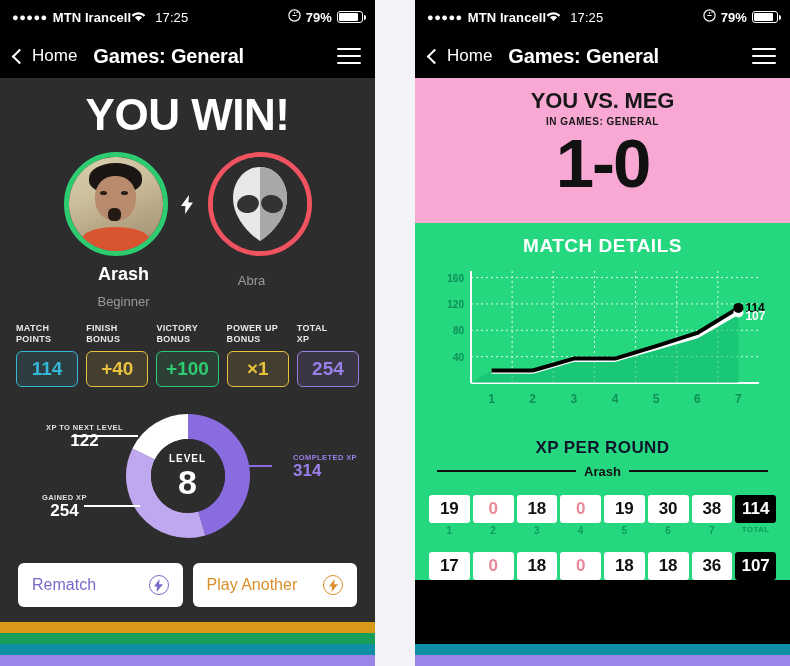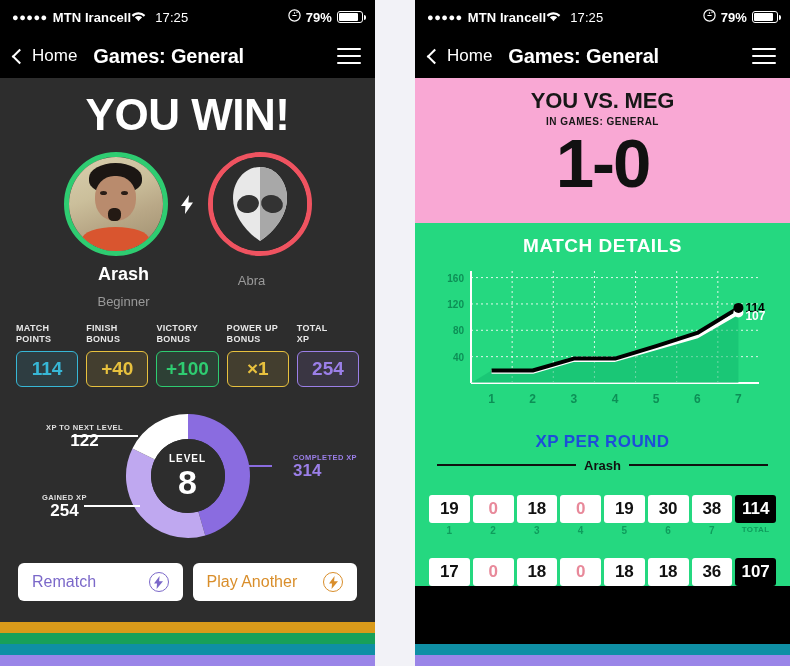--- a/index.html
+++ b/index.html
@@ -102,47 +102,47 @@
   .dlabel .cap { font-size: 7.5px; letter-spacing: .4px; color: #e0e0e0; }
   .dlabel .val { font-size: 17px; line-height: 1.05; }
   .lab-next { left: 22px; top: 22px; text-align: center; color: #fff; margin-left: 24px; }
   .lab-gain { left: 42px; top: 92px; text-align: center; color: #fff; }
   .lab-comp { right: 18px; top: 52px; text-align: left; color: #9b7fe8; }
   .lab-comp .cap { color: #9b7fe8; }
   .leader { position: absolute; height: 2px; background: #fff; }
 
   .btn-row { display: flex; gap: 10px; padding: 0 18px; margin-top: 12px; }
   .btn {
-    flex: 1; height: 38px; background: #fff; border-radius: 6px;
+    flex: 1; height: 44px; background: #fff; border-radius: 6px;
     display: flex; align-items: center; justify-content: space-between;
     padding: 0 14px; cursor: pointer; font-size: 16px; font-weight: 500;
   }
   .btn-rematch { color: #7b68c9; }
   .btn-play { color: #d98e2b; }
   .bolt-circle { width: 20px; height: 20px; border-radius: 50%; border: 1.5px solid currentColor;
     display: flex; align-items: center; justify-content: center; }
 
   .stripes { position: absolute; left: 0; right: 0; bottom: 0; }
   .stripe { height: 11px; }
 
   
   .score-hero { background: #f9a8d4; padding: 10px 0 26px; text-align: center; }
   .vs-title { font-size: 22px; font-weight: bold; color: #171717; letter-spacing: -.2px; }
   .vs-sub { font-size: 10px; font-weight: bold; color: #171717; letter-spacing: .5px; margin-top: 2px; }
   .vs-score { font-size: 69px; font-weight: bold; color: #111; line-height: .95; margin-top: 4px; letter-spacing: -2px; }
 
   .green-sec { background: #25d880; padding: 12px 0 0; }
   .md-title { text-align: center; color: #fff; font-size: 19px; font-weight: bold; letter-spacing: .5px; }
   .chart-box { padding: 6px 14px 2px; }
-  .xp-title { text-align: center; color: #1d4ed8; font-size: 17px; font-weight: bold; letter-spacing: .4px; margin-top: 8px; }
+  .xp-title { text-align: center; color: #0f172a; font-size: 17px; font-weight: bold; letter-spacing: .4px; margin-top: 14px; }
   .player-div { display: flex; align-items: center; gap: 8px; padding: 0 22px; margin-top: 6px; }
   .player-div .ln { flex: 1; height: 2px; background: #111; }
   .player-div .nm { font-size: 13px; font-weight: bold; color: #111; }
 
-  .xp-grid { display: flex; gap: 3px; padding: 0 14px; margin-top: 22px; align-items: flex-end; }
+  .xp-grid { display: flex; gap: 3px; padding: 0 14px; margin-top: 16px; align-items: flex-end; }
   .xp-cell {
     flex: 1; height: 28px; background: #fff; border-radius: 3px;
     display: flex; align-items: center; justify-content: center;
     font-size: 17px; font-weight: bold; color: #111;
   }
   .xp-cell.zero { color: #e8899a; }
   .xp-cell.total { background: #000; color: #fff; }
   .xp-nums { display: flex; gap: 3px; padding: 0 14px; margin-top: 2px; }
   .xp-num {
     flex: 1; text-align: center; font-size: 10px; font-weight: bold; color: #0f9c5c;

